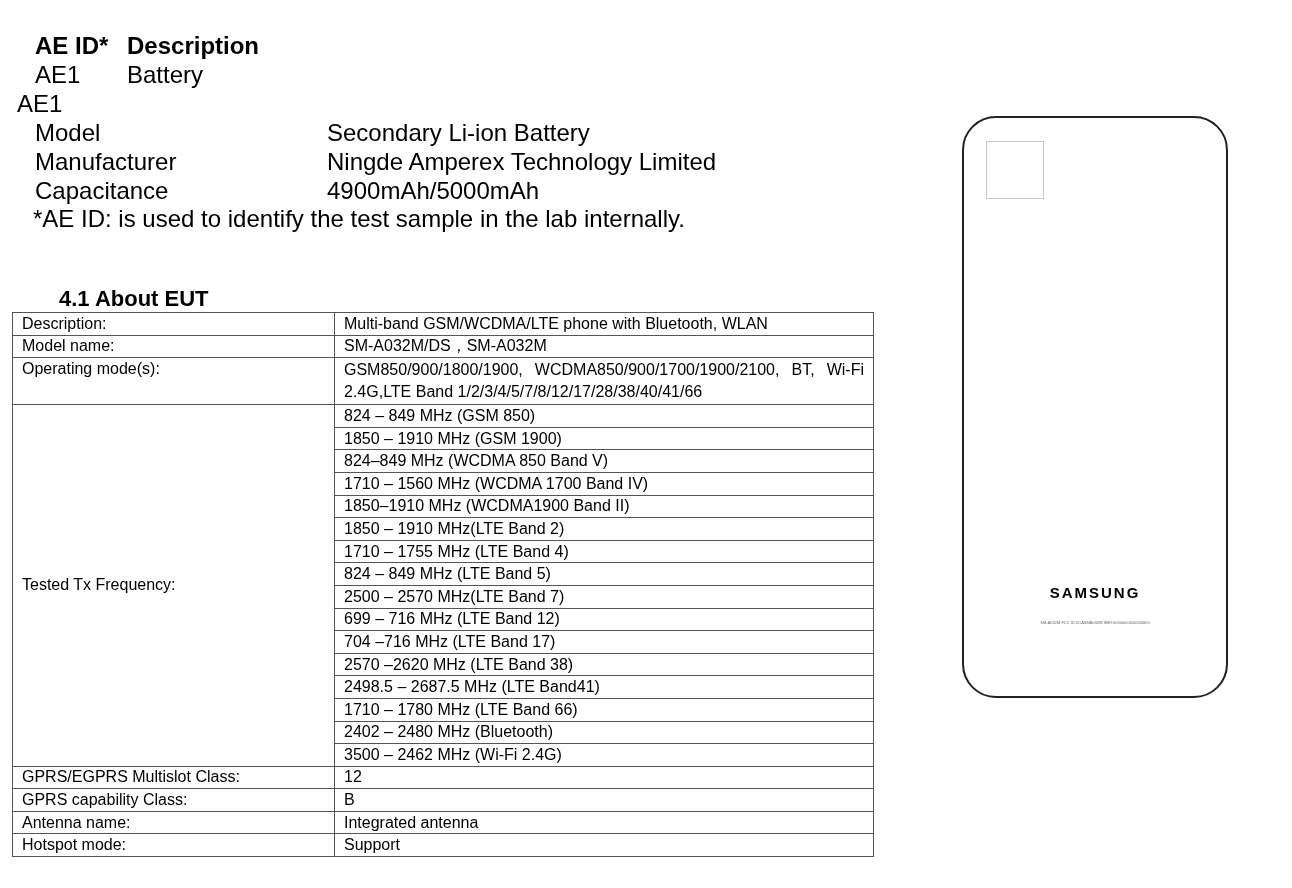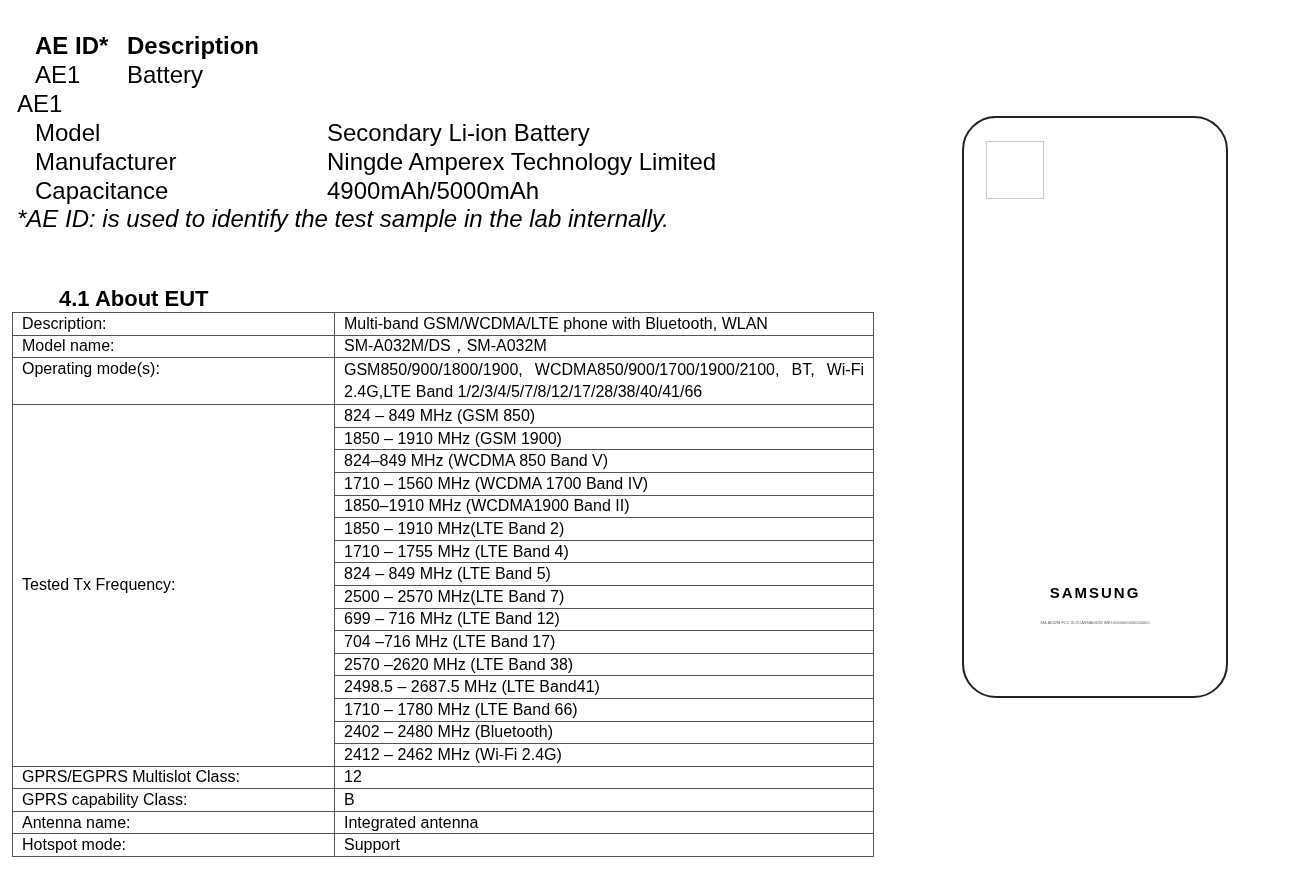--- a/index.html
+++ b/index.html
@@ -34,21 +34,21 @@
 <div class="abs t18" style="left:35px; top:64px;">AE1</div>
 <div class="abs t18" style="left:127px; top:64px;">Battery</div>
 
 <div class="abs t18" style="left:17px; top:93px;">AE1</div>
 <div class="abs t18" style="left:35px; top:122px;">Model</div>
 <div class="abs t18" style="left:327px; top:122px;">Secondary Li-ion Battery</div>
 <div class="abs t18" style="left:35px; top:151px;">Manufacturer</div>
 <div class="abs t18" style="left:327px; top:151px;">Ningde Amperex Technology Limited</div>
 <div class="abs t18" style="left:35px; top:180px;">Capacitance</div>
 <div class="abs t18" style="left:327px; top:180px;">4900mAh/5000mAh</div>
-<div class="abs t18" style="left:17px; top:208px;font-style:italic;">*AE ID: is used to identify the test sample in the lab internally.</div>
+<div class="abs t18" style="left:33px; top:208px;">*AE ID: is used to identify the test sample in the lab internally.</div>
 
 <div class="abs eut-title">4.1 About EUT</div>
 
 <table class="eut">
   <tbody>
       <tr>
     <td class="lbl">Description:</td>
     <td>Multi-band GSM/WCDMA/LTE phone with Bluetooth, WLAN</td>
   </tr>
   <tr>
@@ -99,21 +99,21 @@
   <tr>
         <td>2498.5 – 2687.5 MHz (LTE Band41)</td>
       </tr>
   <tr>
         <td>1710 – 1780 MHz (LTE Band 66)</td>
       </tr>
   <tr>
         <td>2402 – 2480 MHz (Bluetooth)</td>
       </tr>
   <tr>
-        <td>2412 – 2462 MHz (Wi-Fi 2.4G)</td>
+        <td>3500 – 2462 MHz (Wi-Fi 2.4G)</td>
       </tr>
   <tr>
     <td class="lbl">GPRS/EGPRS Multislot Class:</td>
     <td>12</td>
   </tr>
   <tr>
     <td class="lbl">GPRS capability Class:</td>
     <td>B</td>
   </tr>
   <tr>

